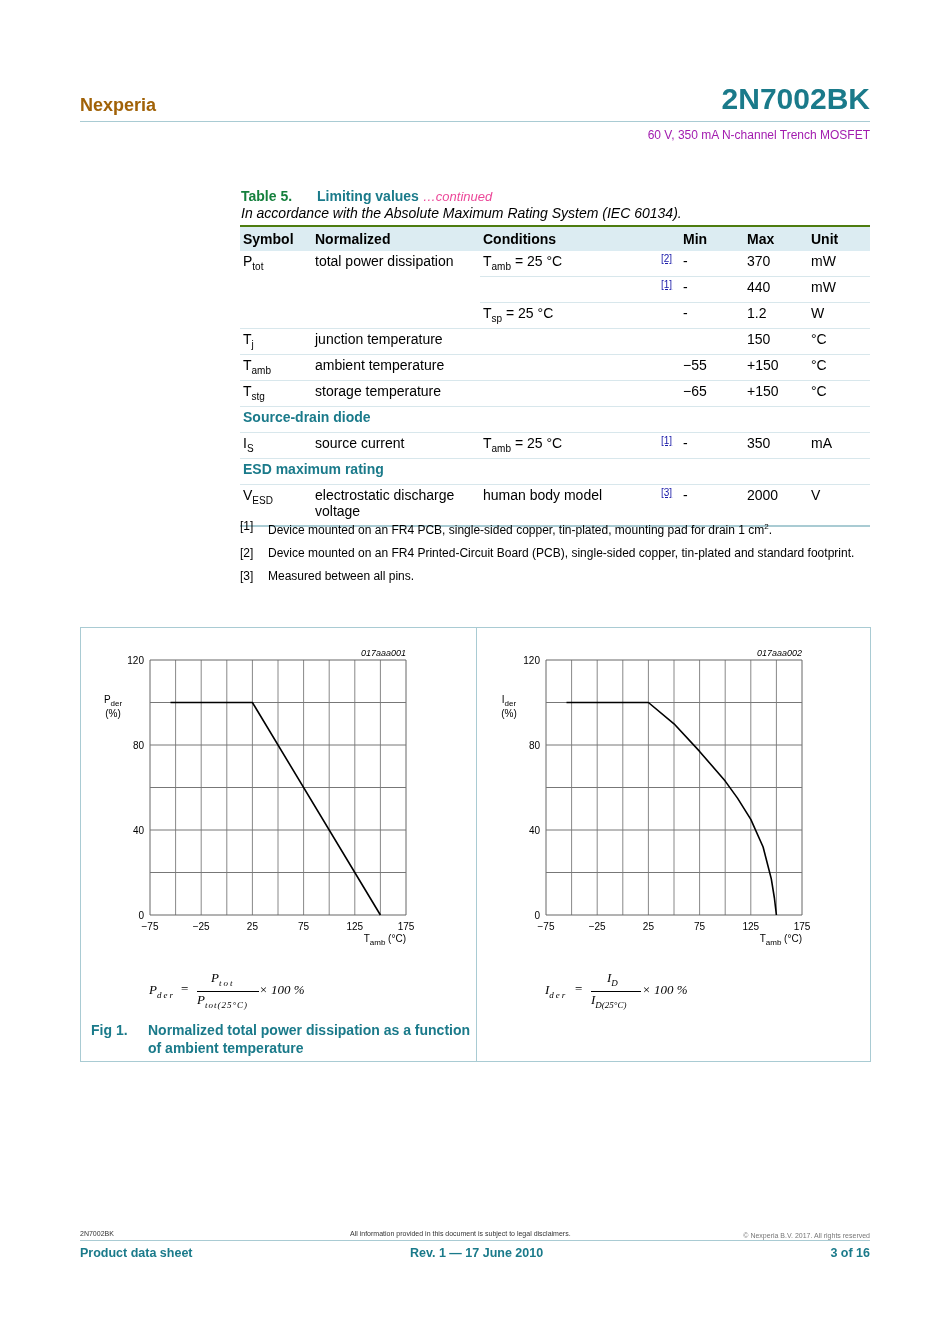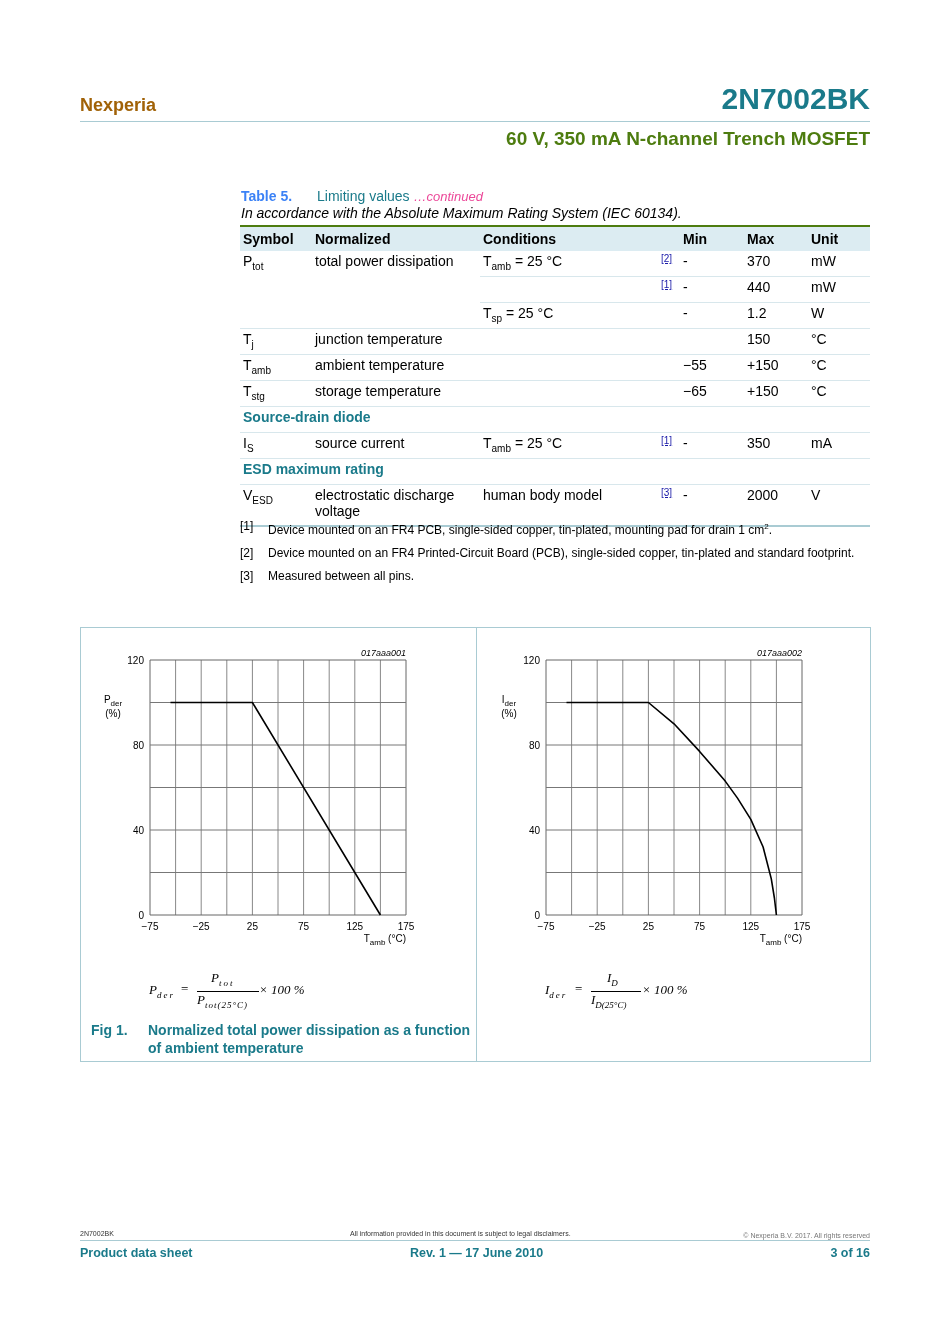--- a/index.html
+++ b/index.html
@@ -1,24 +1,24 @@
 <!DOCTYPE html>
 <html><head>
 <meta charset="utf-8">
 <style>
   html,body{margin:0;padding:0;background:#fff;}
   body{width:950px;height:1344px;position:relative;font-family:"Liberation Sans",sans-serif;color:#000;overflow:hidden;}
   .abs{position:absolute;}
   #brand{left:80px;top:95px;font-size:18px;font-weight:bold;color:#a16207;}
   #partno{right:80px;top:82px;font-size:30px;font-weight:bold;color:#1a7a8a;}
   #hdr-rule{left:80px;top:121px;width:790px;height:0;border-top:1px solid #a9cbd3;}
-  #subtitle{right:80px;top:128px;font-size:19px;font-weight:bold;color:#4d7c0f;}
+  #subtitle{right:80px;top:128px;font-size:12px;font-weight:normal;color:#a21caf;}
   #tbl-title{left:241px;top:188px;font-size:14px;}
-  #tbl-title .tn{font-weight:bold;color:#3b82f6;display:inline-block;width:76px;}
-  #tbl-title .tt{font-weight:normal;color:#1a7a8a;}
+  #tbl-title .tn{font-weight:bold;color:#15803d;display:inline-block;width:76px;}
+  #tbl-title .tt{font-weight:bold;color:#1a7a8a;}
   #tbl-title .tc{font-style:italic;color:#ec4899;font-size:13px;}
   #tbl-sub{left:241px;top:205px;font-size:14px;font-style:italic;}
   table.lv{position:absolute;left:240px;top:225px;width:630px;border-collapse:collapse;font-size:14px;}
   table.lv th{background:#dcecf2;text-align:left;font-weight:bold;height:24px;padding:0 3px;border-top:2px solid #4d7c0f;}
   table.lv td{height:23px;padding:0 3px;vertical-align:top;padding-top:2px;border-bottom:1px solid #d8e7ec;}
   table.lv td.nb{border-bottom:none;}
   table.lv tr.sec td{font-weight:bold;color:#1a7a8a;margin-left:39px;}
   table.lv tr.last td{border-bottom:2px solid #a9cbd3;}
   .ref{color:#1a1aa8;text-decoration:underline;font-size:10px;vertical-align:top;}
   sub{font-size:10px;}

